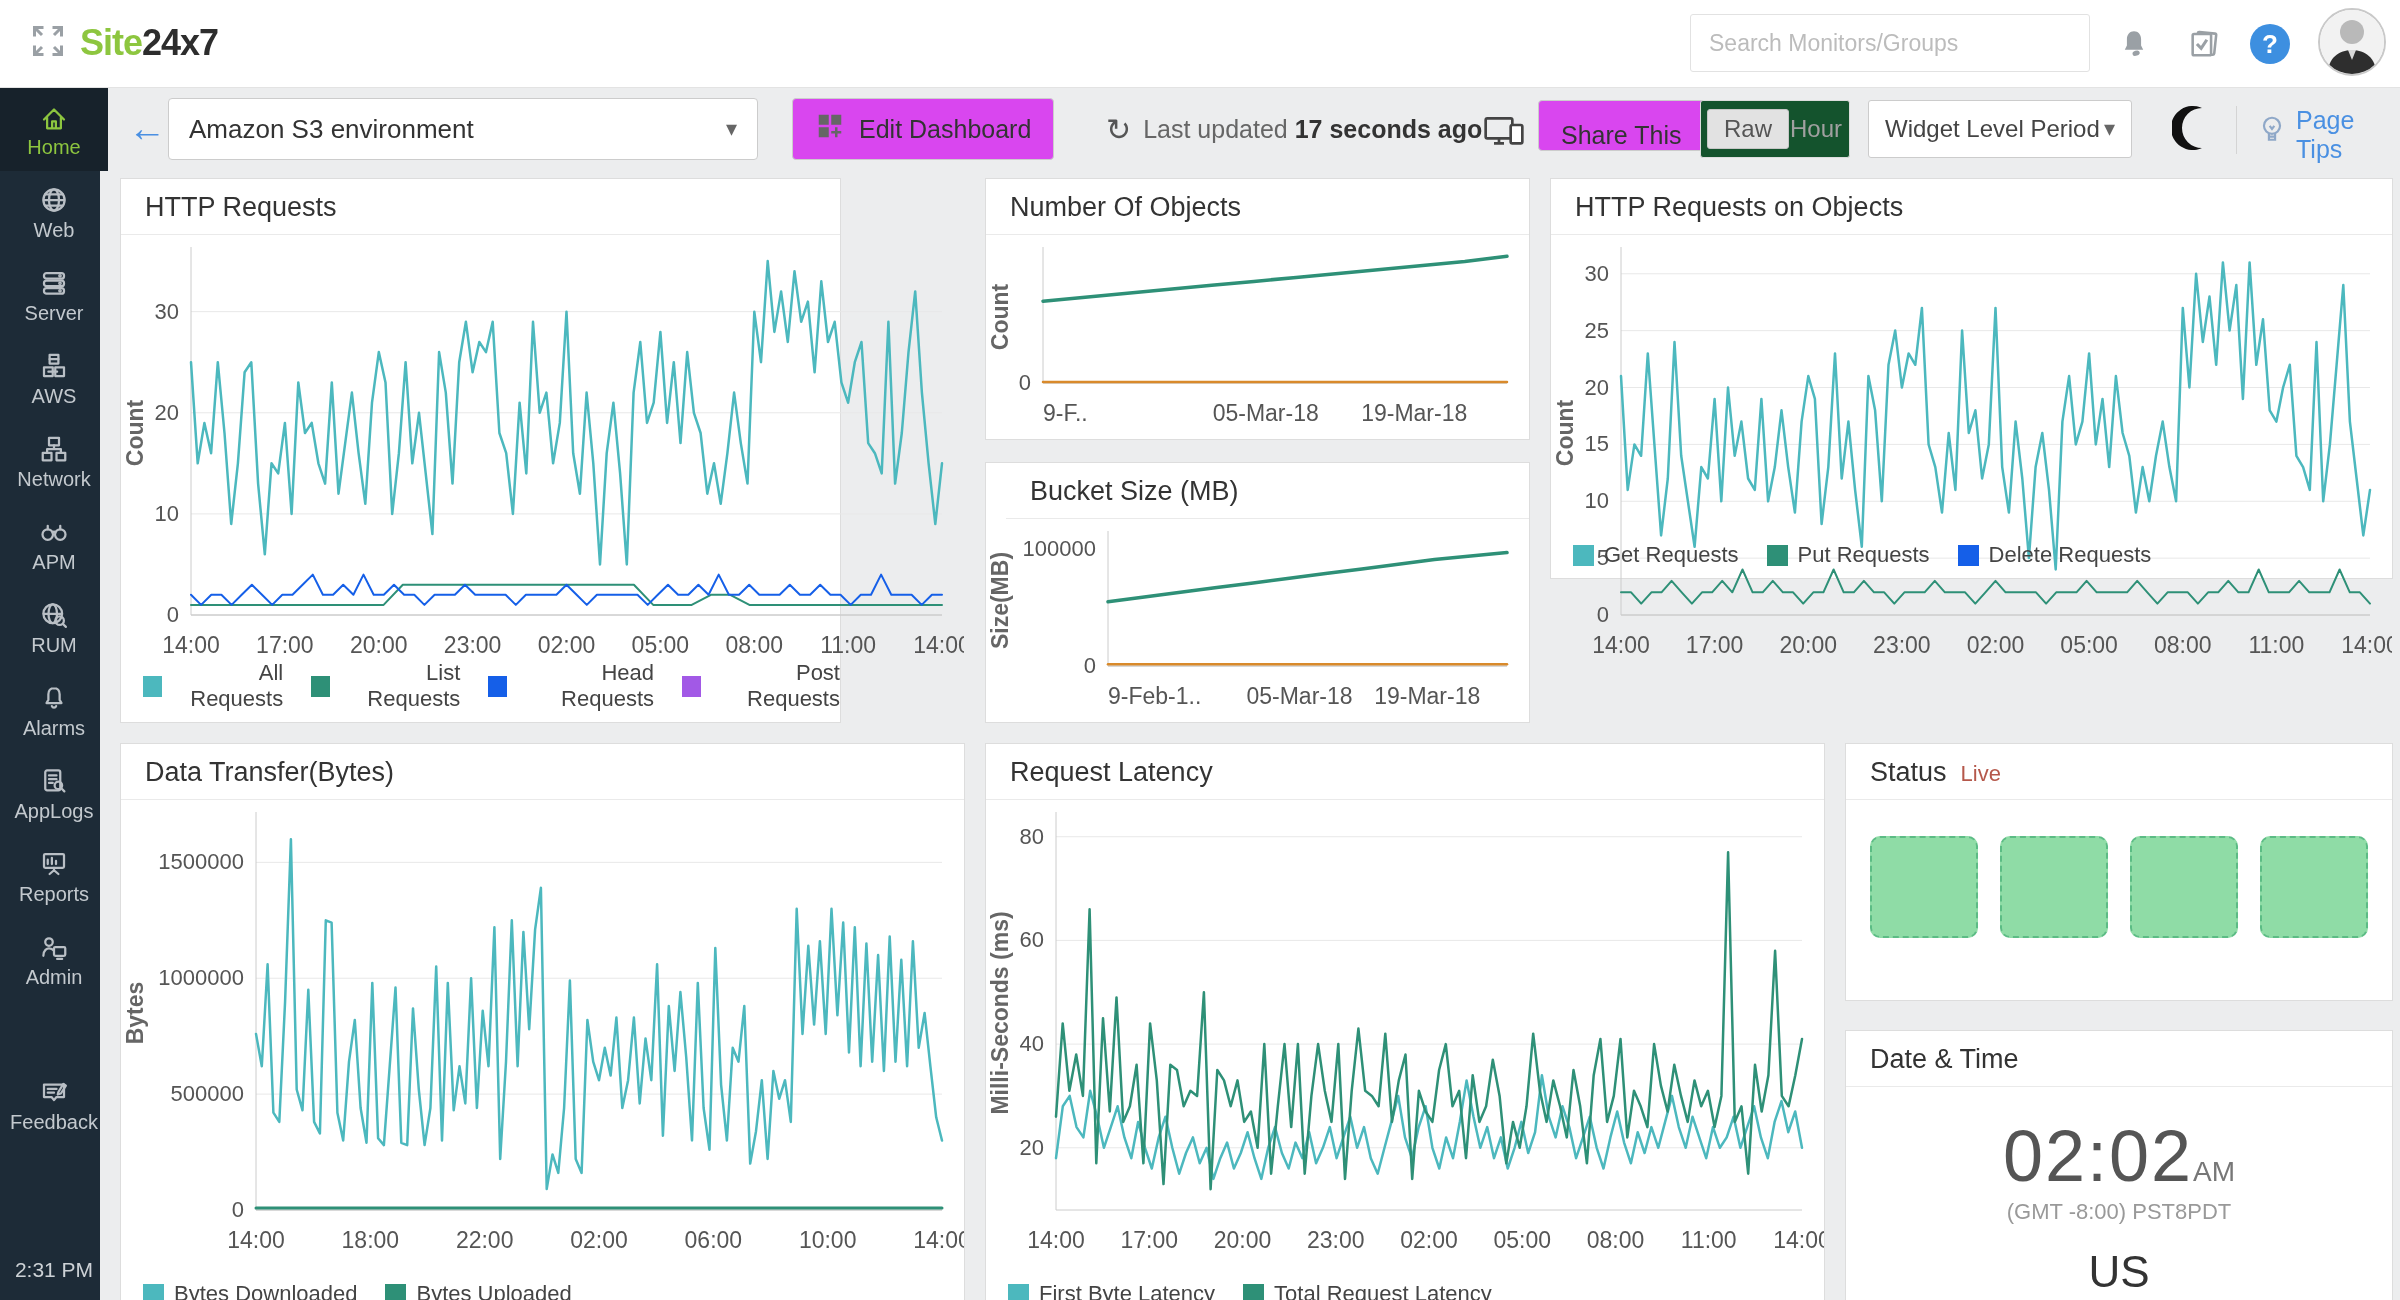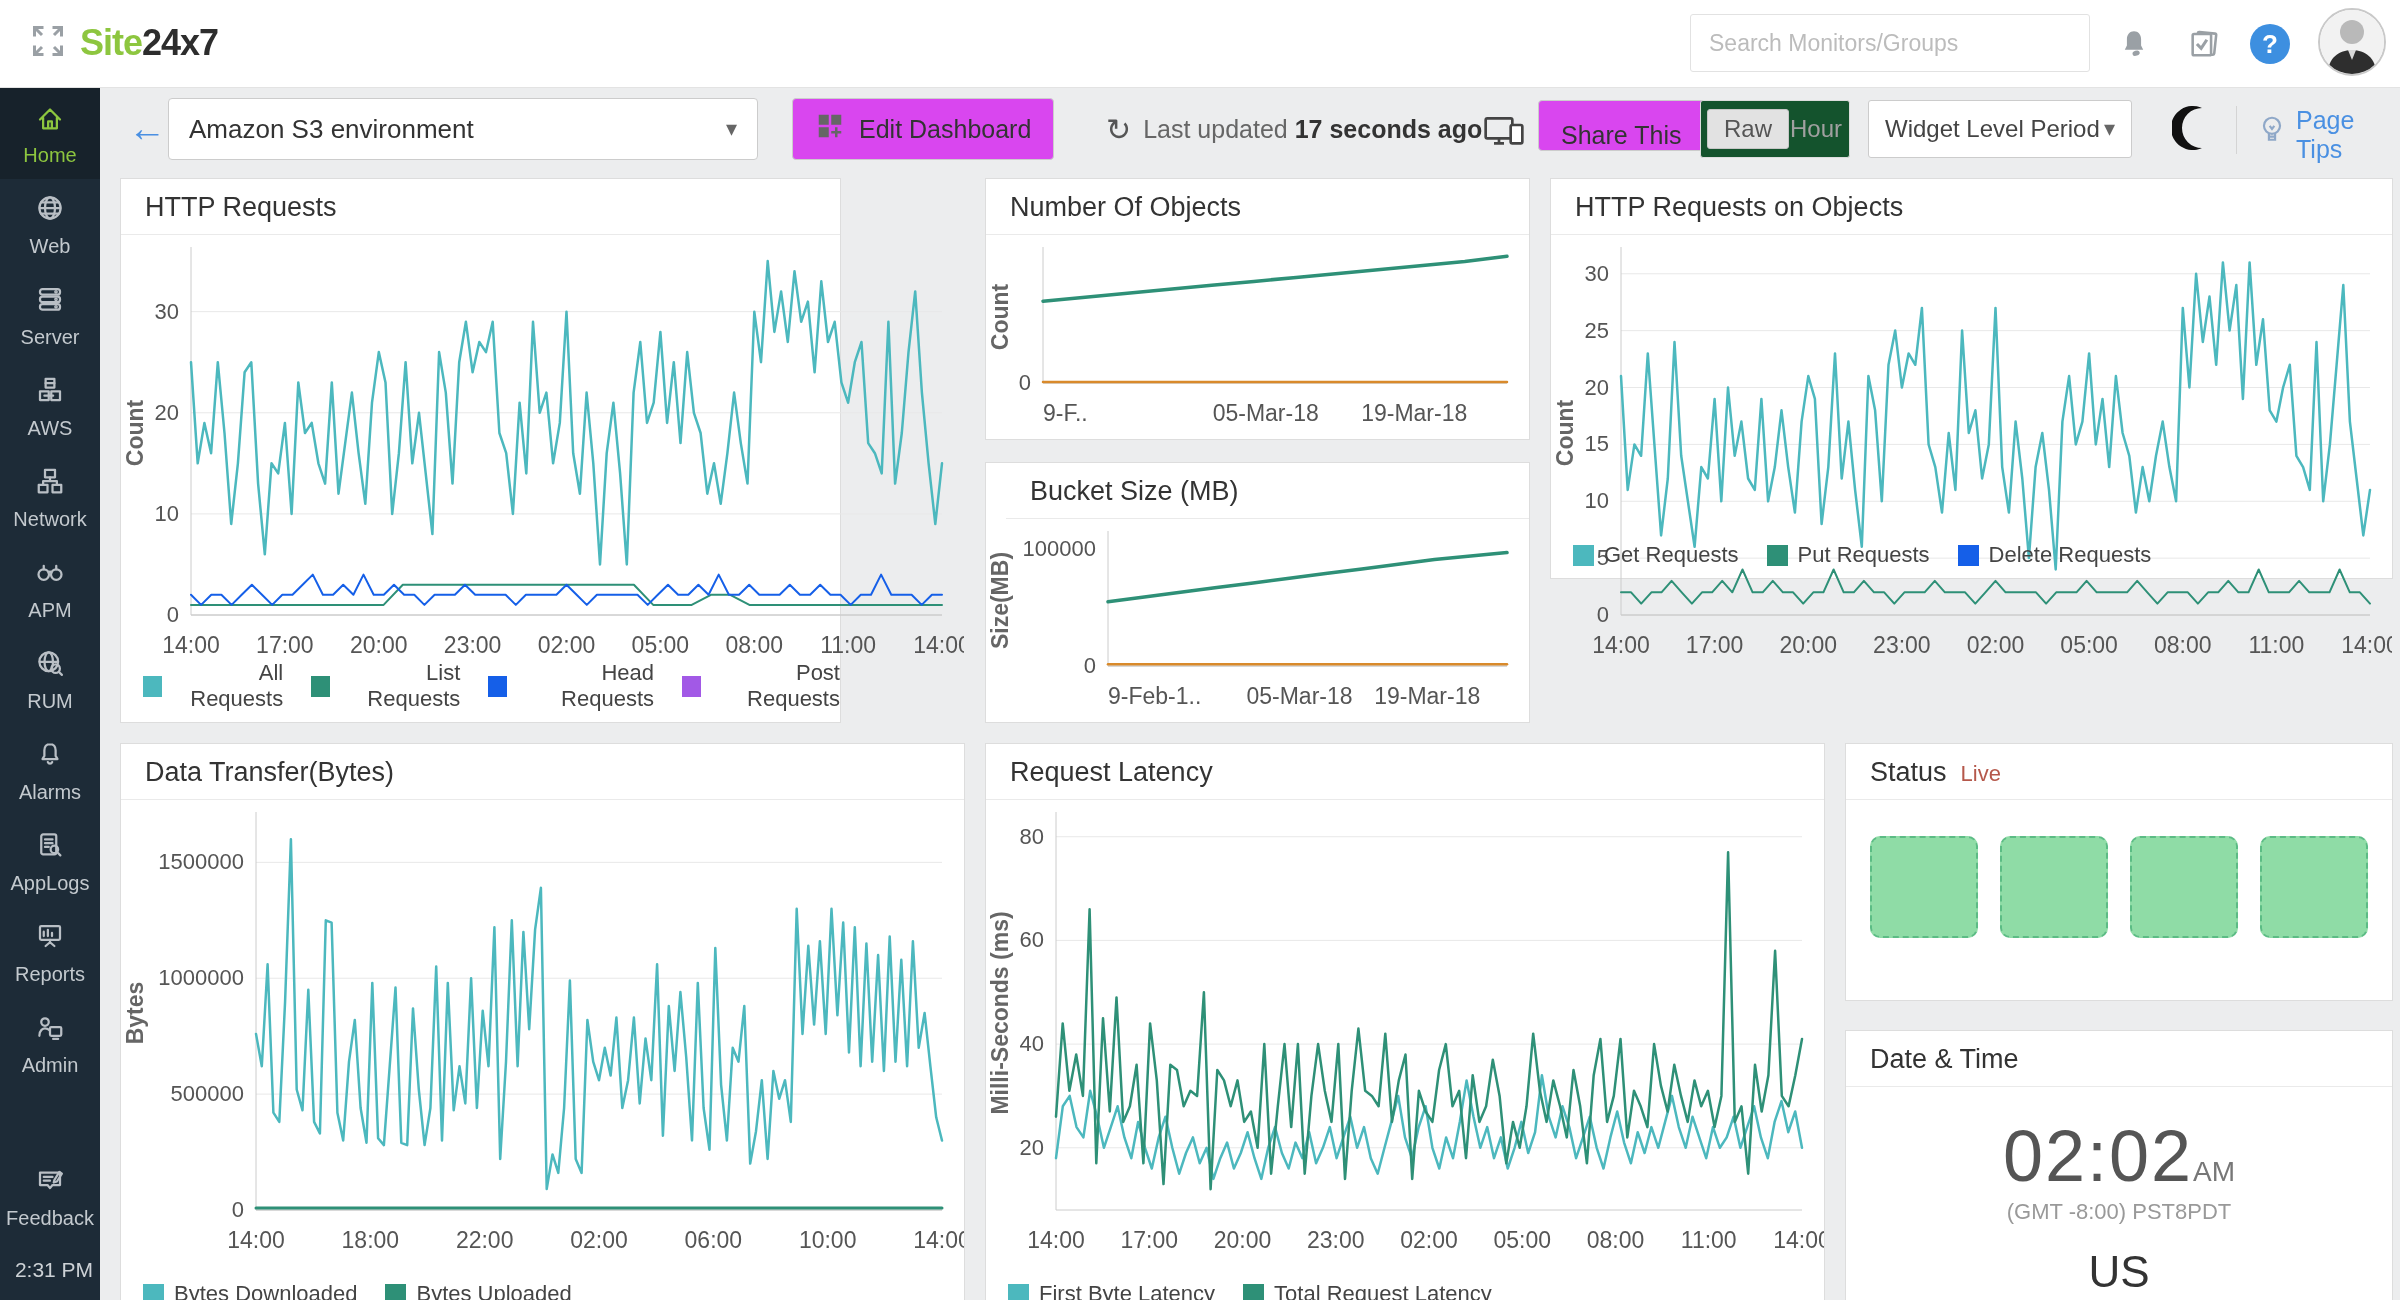--- a/index.html
+++ b/index.html
@@ -17,21 +17,21 @@
               background:#fff;font-size:23px;color:#333;padding:0 18px;outline:none;}
   .search-box::placeholder{color:#bcbcbc;}
   .hdr-icon{position:absolute;top:22px;width:44px;height:44px;display:flex;align-items:center;justify-content:center;cursor:pointer;}
   .help-badge{background:#3d8fe0;border-radius:50%;width:40px;height:40px;color:#fff;font-size:26px;font-weight:bold;
               display:flex;align-items:center;justify-content:center;}
   .avatar{position:absolute;left:2318px;top:8px;width:68px;height:68px;border-radius:50%;border:2px solid #c9c9c9;
           overflow:hidden;background:#fff;cursor:pointer;}
 
   
   .sidebar{position:absolute;left:0;top:88px;width:100px;height:1212px;background:#1d2b37;z-index:4;}
-  .side-item{width:100px;padding:14px 0 12px 0;display:flex;flex-direction:column;align-items:center;gap:8px;cursor:pointer;}
+  .side-item{width:108px;padding:14px 0 12px 0;display:flex;flex-direction:column;align-items:center;gap:0;cursor:pointer;}
   .side-item .lbl{font-size:20px;color:#c3c9ce;}
   .side-item svg{width:30px;height:30px;stroke:#b9bfc5;fill:none;stroke-width:1.8;}
   .side-item.active{background:#17222b;}
   .side-item.active .lbl{color:#8dc63f;}
   .side-item.active svg{stroke:#8dc63f;}
   .side-time{position:absolute;left:0;bottom:18px;width:108px;text-align:center;font-size:21px;color:#cdd2d6;}
   .side-gap{height:62px;}
 
   
   .toolbar{position:absolute;left:100px;top:88px;width:2300px;height:84px;}

